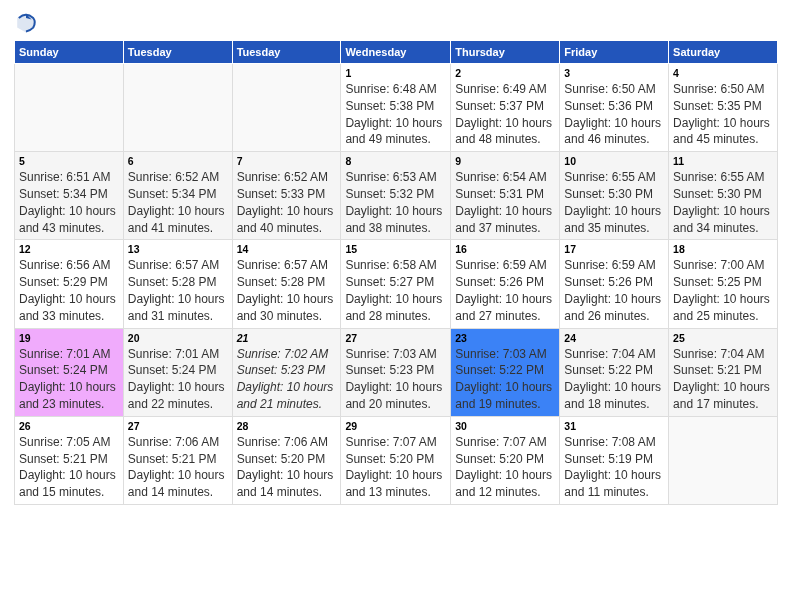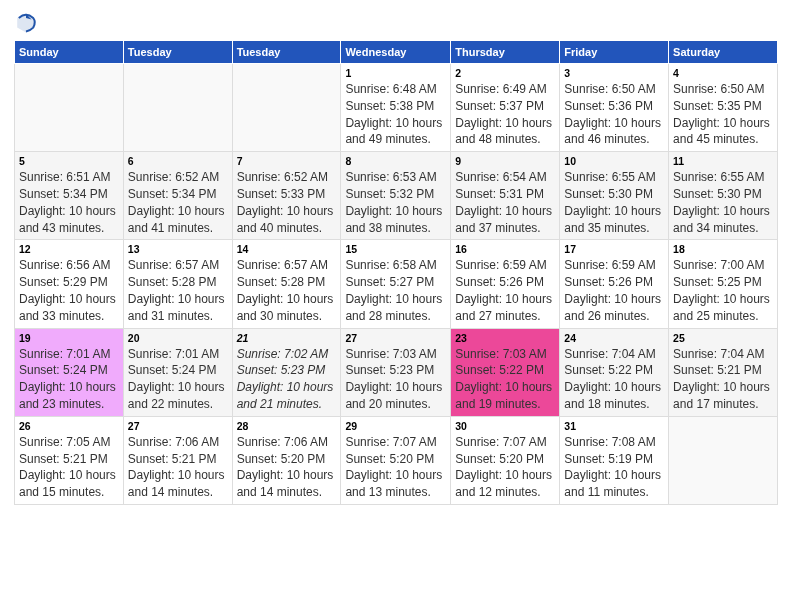--- a/index.html
+++ b/index.html
@@ -213,21 +213,21 @@
             <div class="day-info">Sunrise: 7:01 AM<br>Sunset: 5:24 PM<br>Daylight: 10 hours<br>and 22 minutes.</div>
           </td>
           <td style="background: rgb(245, 245, 245); font-style: italic;">
             <div class="day-number">21</div>
             <div class="day-info">Sunrise: 7:02 AM<br>Sunset: 5:23 PM<br>Daylight: 10 hours<br>and 21 minutes.</div>
           </td>
           <td style="background: rgb(245, 245, 245);">
             <div class="day-number">27</div>
             <div class="day-info">Sunrise: 7:03 AM<br>Sunset: 5:23 PM<br>Daylight: 10 hours<br>and 20 minutes.</div>
           </td>
-          <td style="background: #ec4899;">
+          <td style="background: #3b82f6;">
             <div class="day-number">23</div>
             <div class="day-info">Sunrise: 7:03 AM<br>Sunset: 5:22 PM<br>Daylight: 10 hours<br>and 19 minutes.</div>
           </td>
           <td style="background: rgb(245, 245, 245);">
             <div class="day-number">24</div>
             <div class="day-info">Sunrise: 7:04 AM<br>Sunset: 5:22 PM<br>Daylight: 10 hours<br>and 18 minutes.</div>
           </td>
           <td style="background: rgb(245, 245, 245);">
             <div class="day-number">25</div>
             <div class="day-info">Sunrise: 7:04 AM<br>Sunset: 5:21 PM<br>Daylight: 10 hours<br>and 17 minutes.</div>

